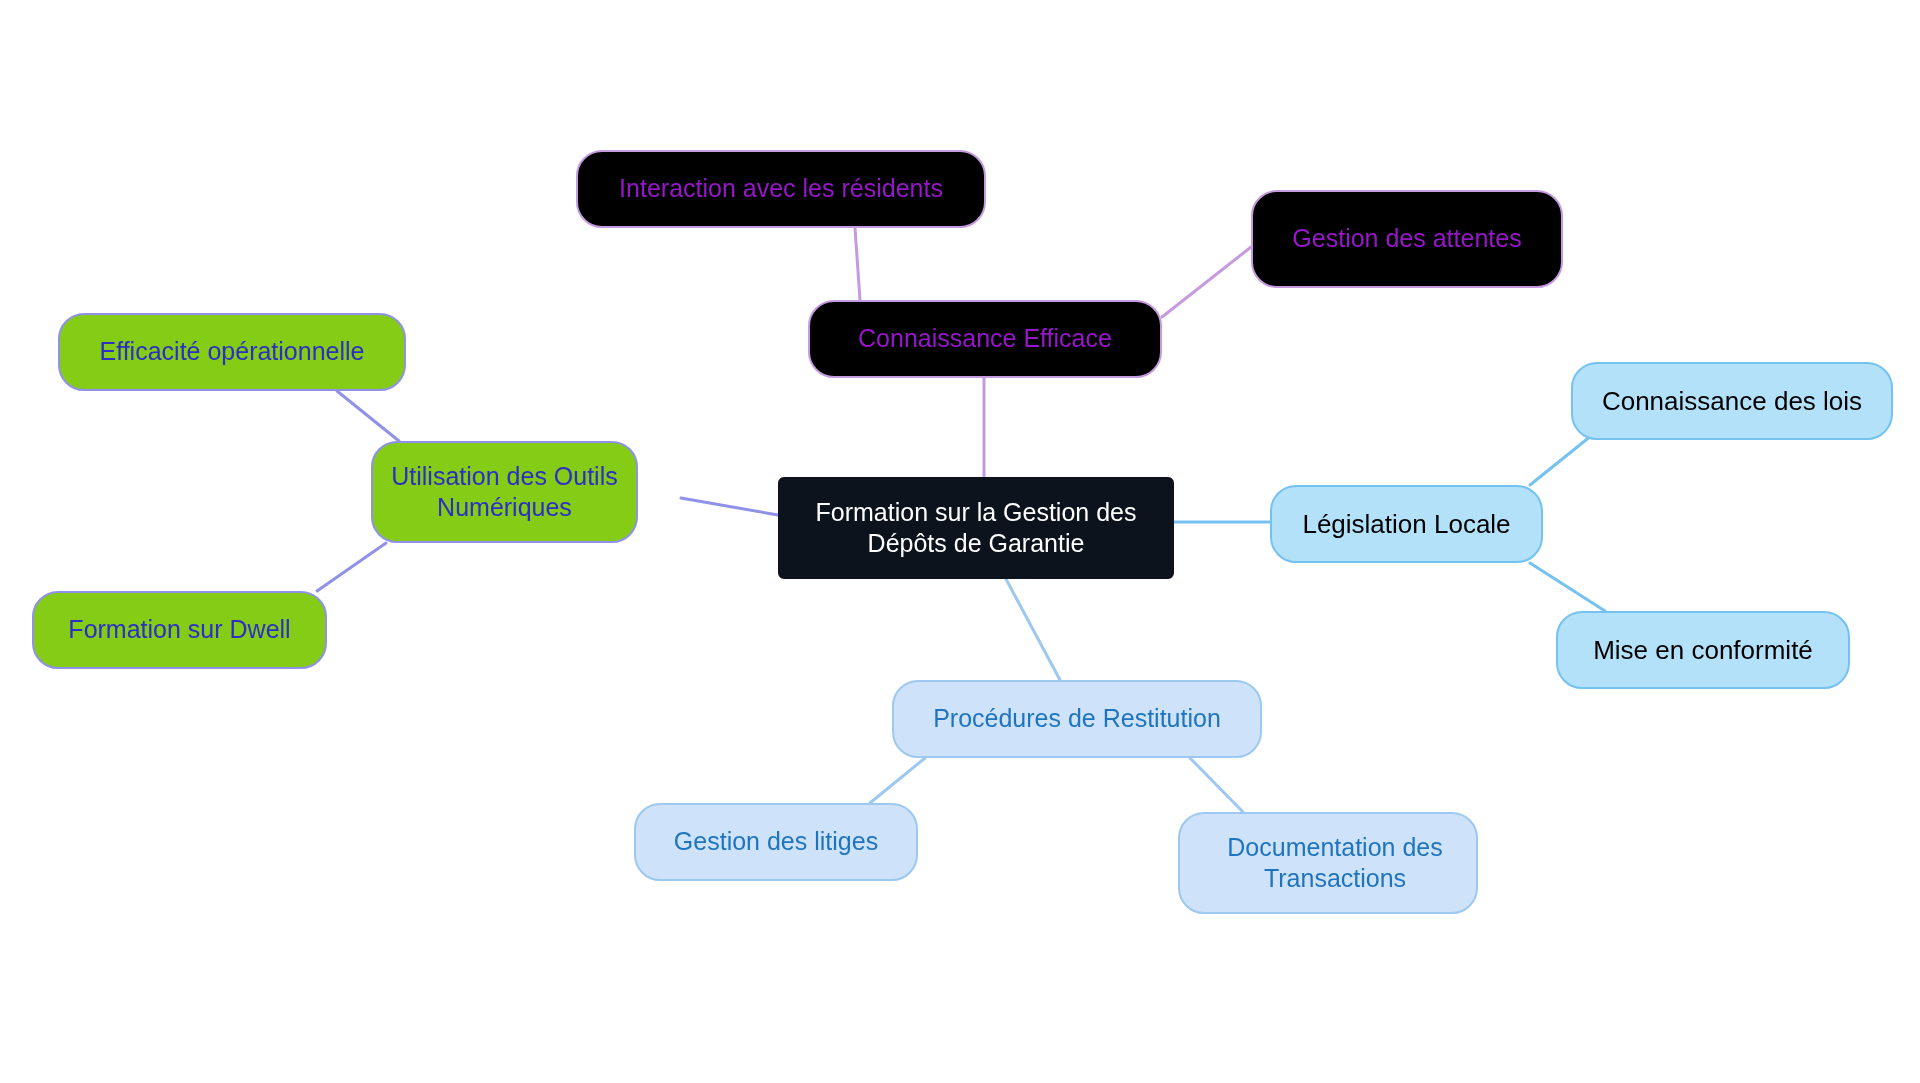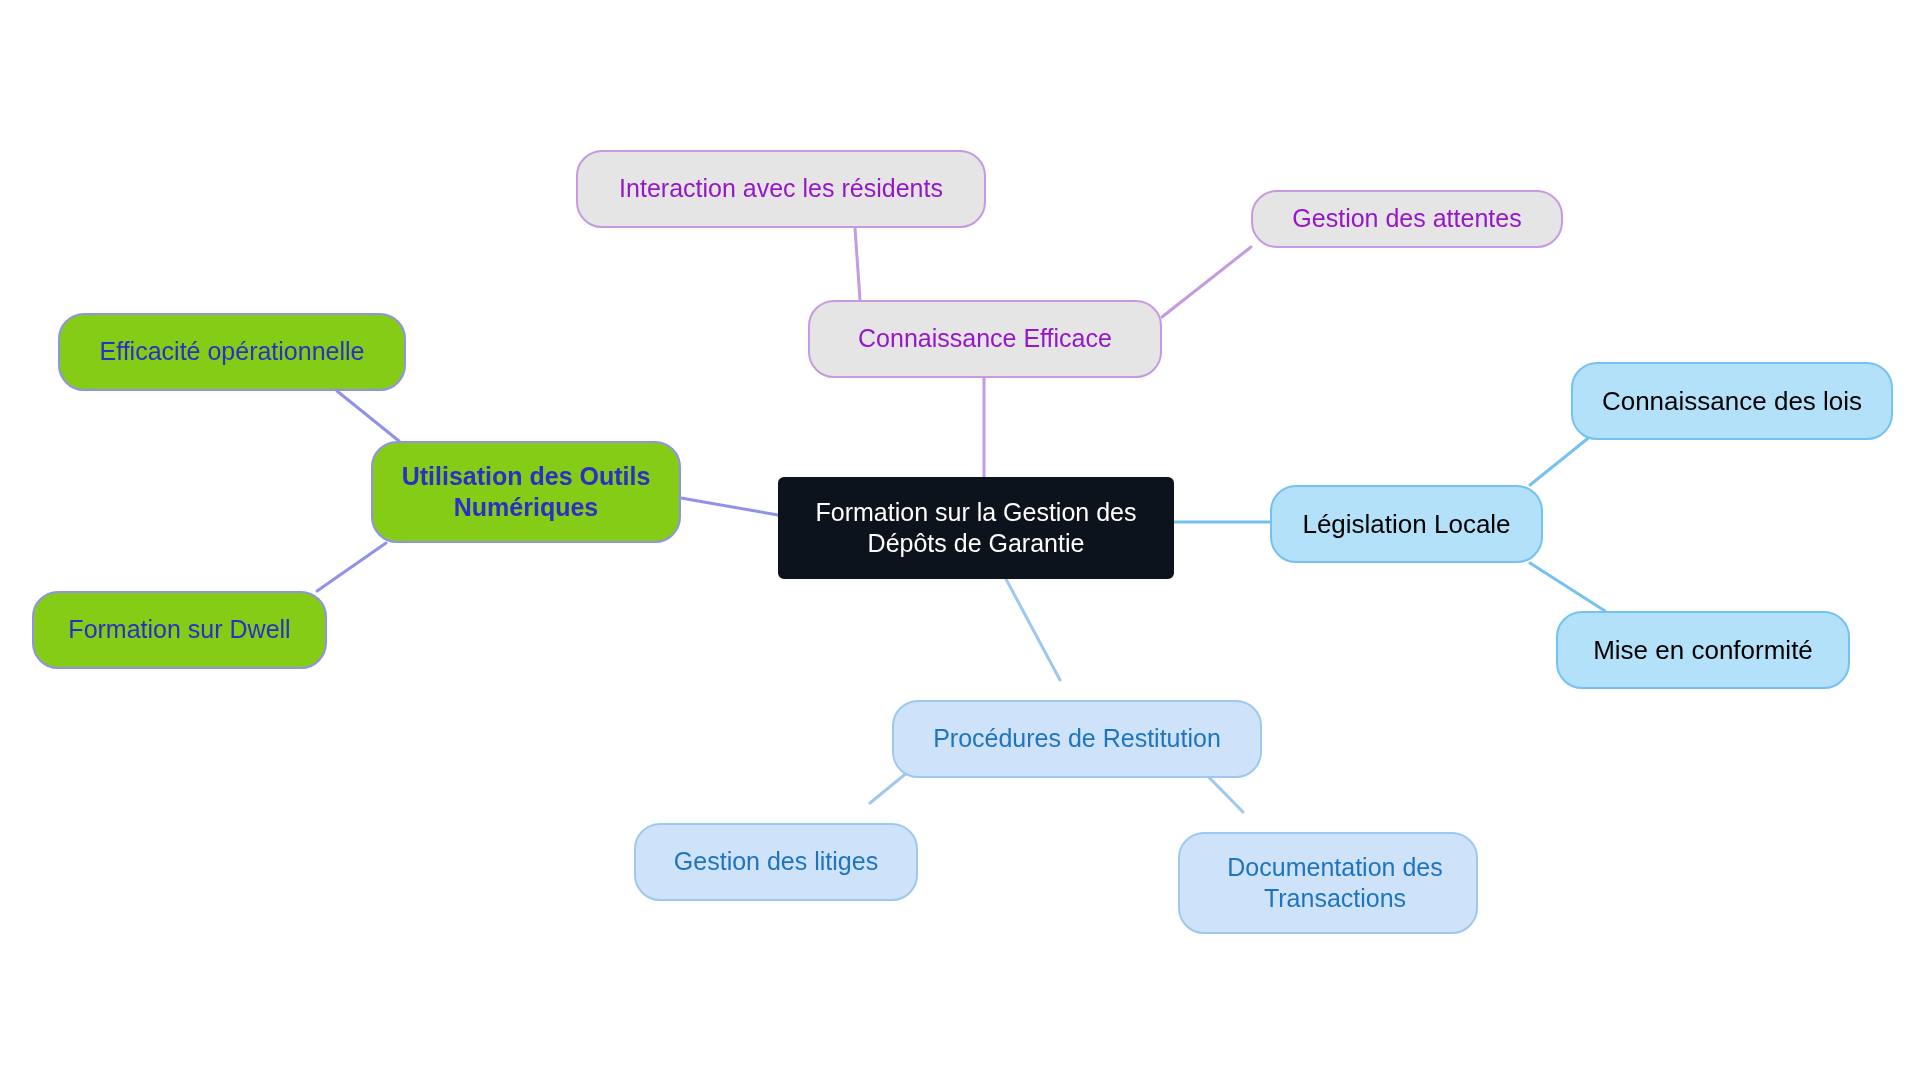--- a/index.html
+++ b/index.html
@@ -45,21 +45,21 @@
     white-space: pre-line;
   }
   .node-root {
     background: #0d131c;
     border-color: #0d131c;
     color: #ffffff;
     font-size: 25px;
     border-radius: 6px;
   }
   .node-purple {
-    background: #e5e5e5;
+    background: #000000;
     border-color: #c69ae0;
     color: #9617c9;
     font-size: 25px;
   }
   .node-periwinkle {
     background: #84cc16;
     border-color: #8f92e8;
     color: #2b2fc6;
     font-size: 25px;
   }
@@ -67,21 +67,20 @@
     background: #b3e1fa;
     border-color: #75c2f0;
     color: #000000;
     font-size: 26px;
   }
   .node-paleblue {
     background: #cee3f9;
     border-color: #9dc8ef;
     color: #1f74bf;
     font-size: 25px;
-    margin-top: 20px;
   }
 </style>
 </head>
 <body>
 
 <div id="mindmap-canvas">
   <svg id="edge-layer" viewBox="0 0 1920 1083">
       <path d="M 984 477 L 984 378" stroke="#c69ae0" stroke-width="3" fill="none" stroke-linecap="round"></path>
       <path d="M 860 300 L 855 228" stroke="#c69ae0" stroke-width="3" fill="none" stroke-linecap="round"></path>
       <path d="M 1162 317 L 1251 247" stroke="#c69ae0" stroke-width="3" fill="none" stroke-linecap="round"></path>
@@ -93,22 +92,22 @@
       <path d="M 1530 563 L 1605 611" stroke="#75c2f0" stroke-width="3" fill="none" stroke-linecap="round"></path>
       <path d="M 1006 579 L 1060 680" stroke="#9dc8ef" stroke-width="3" fill="none" stroke-linecap="round"></path>
       <path d="M 925 758 L 870 803" stroke="#9dc8ef" stroke-width="3" fill="none" stroke-linecap="round"></path>
       <path d="M 1190 758 L 1243 812" stroke="#9dc8ef" stroke-width="3" fill="none" stroke-linecap="round"></path>
     </svg>
   <div id="node-layer">
       <div class="node node-root" style="left: 778px; top: 477px; width: 396px; height: 102px;">Formation sur la Gestion des
 Dépôts de Garantie</div>
       <div class="node node-purple" style="left: 808px; top: 300px; width: 354px; height: 78px;">Connaissance Efficace</div>
       <div class="node node-purple" style="left: 576px; top: 150px; width: 410px; height: 78px;">Interaction avec les résidents</div>
-      <div class="node node-purple" style="left: 1251px; top: 190px; width: 312px; height: 58px;">Gestion des attentes</div>
-      <div class="node node-periwinkle" style="left: 371px; top: 441px; width: 310px; height: 102px; font-weight: bold;">Utilisation des Outils
+      <div class="node node-purple" style="left: 1251px; top: 190px; width: 312px; height: 98px;">Gestion des attentes</div>
+      <div class="node node-periwinkle" style="left: 371px; top: 441px; width: 267px; height: 102px;">Utilisation des Outils
 Numériques</div>
       <div class="node node-periwinkle" style="left: 58px; top: 313px; width: 348px; height: 78px;">Efficacité opérationnelle</div>
       <div class="node node-periwinkle" style="left: 32px; top: 591px; width: 295px; height: 78px; text-align: center;">Formation sur Dwell</div>
       <div class="node node-cyan" style="left: 1270px; top: 485px; width: 273px; height: 78px;">Législation Locale</div>
       <div class="node node-cyan" style="left: 1571px; top: 362px; width: 322px; height: 78px;">Connaissance des lois</div>
       <div class="node node-cyan" style="left: 1556px; top: 611px; width: 294px; height: 78px;">Mise en conformité</div>
       <div class="node node-paleblue" style="left: 892px; top: 680px; width: 370px; height: 78px;">Procédures de Restitution</div>
       <div class="node node-paleblue" style="left: 634px; top: 803px; width: 284px; height: 78px;">Gestion des litiges</div>
       <div class="node node-paleblue" style="left: 1178px; top: 812px; width: 300px; height: 102px; padding-left: 32px;">Documentation des
 Transactions</div>

